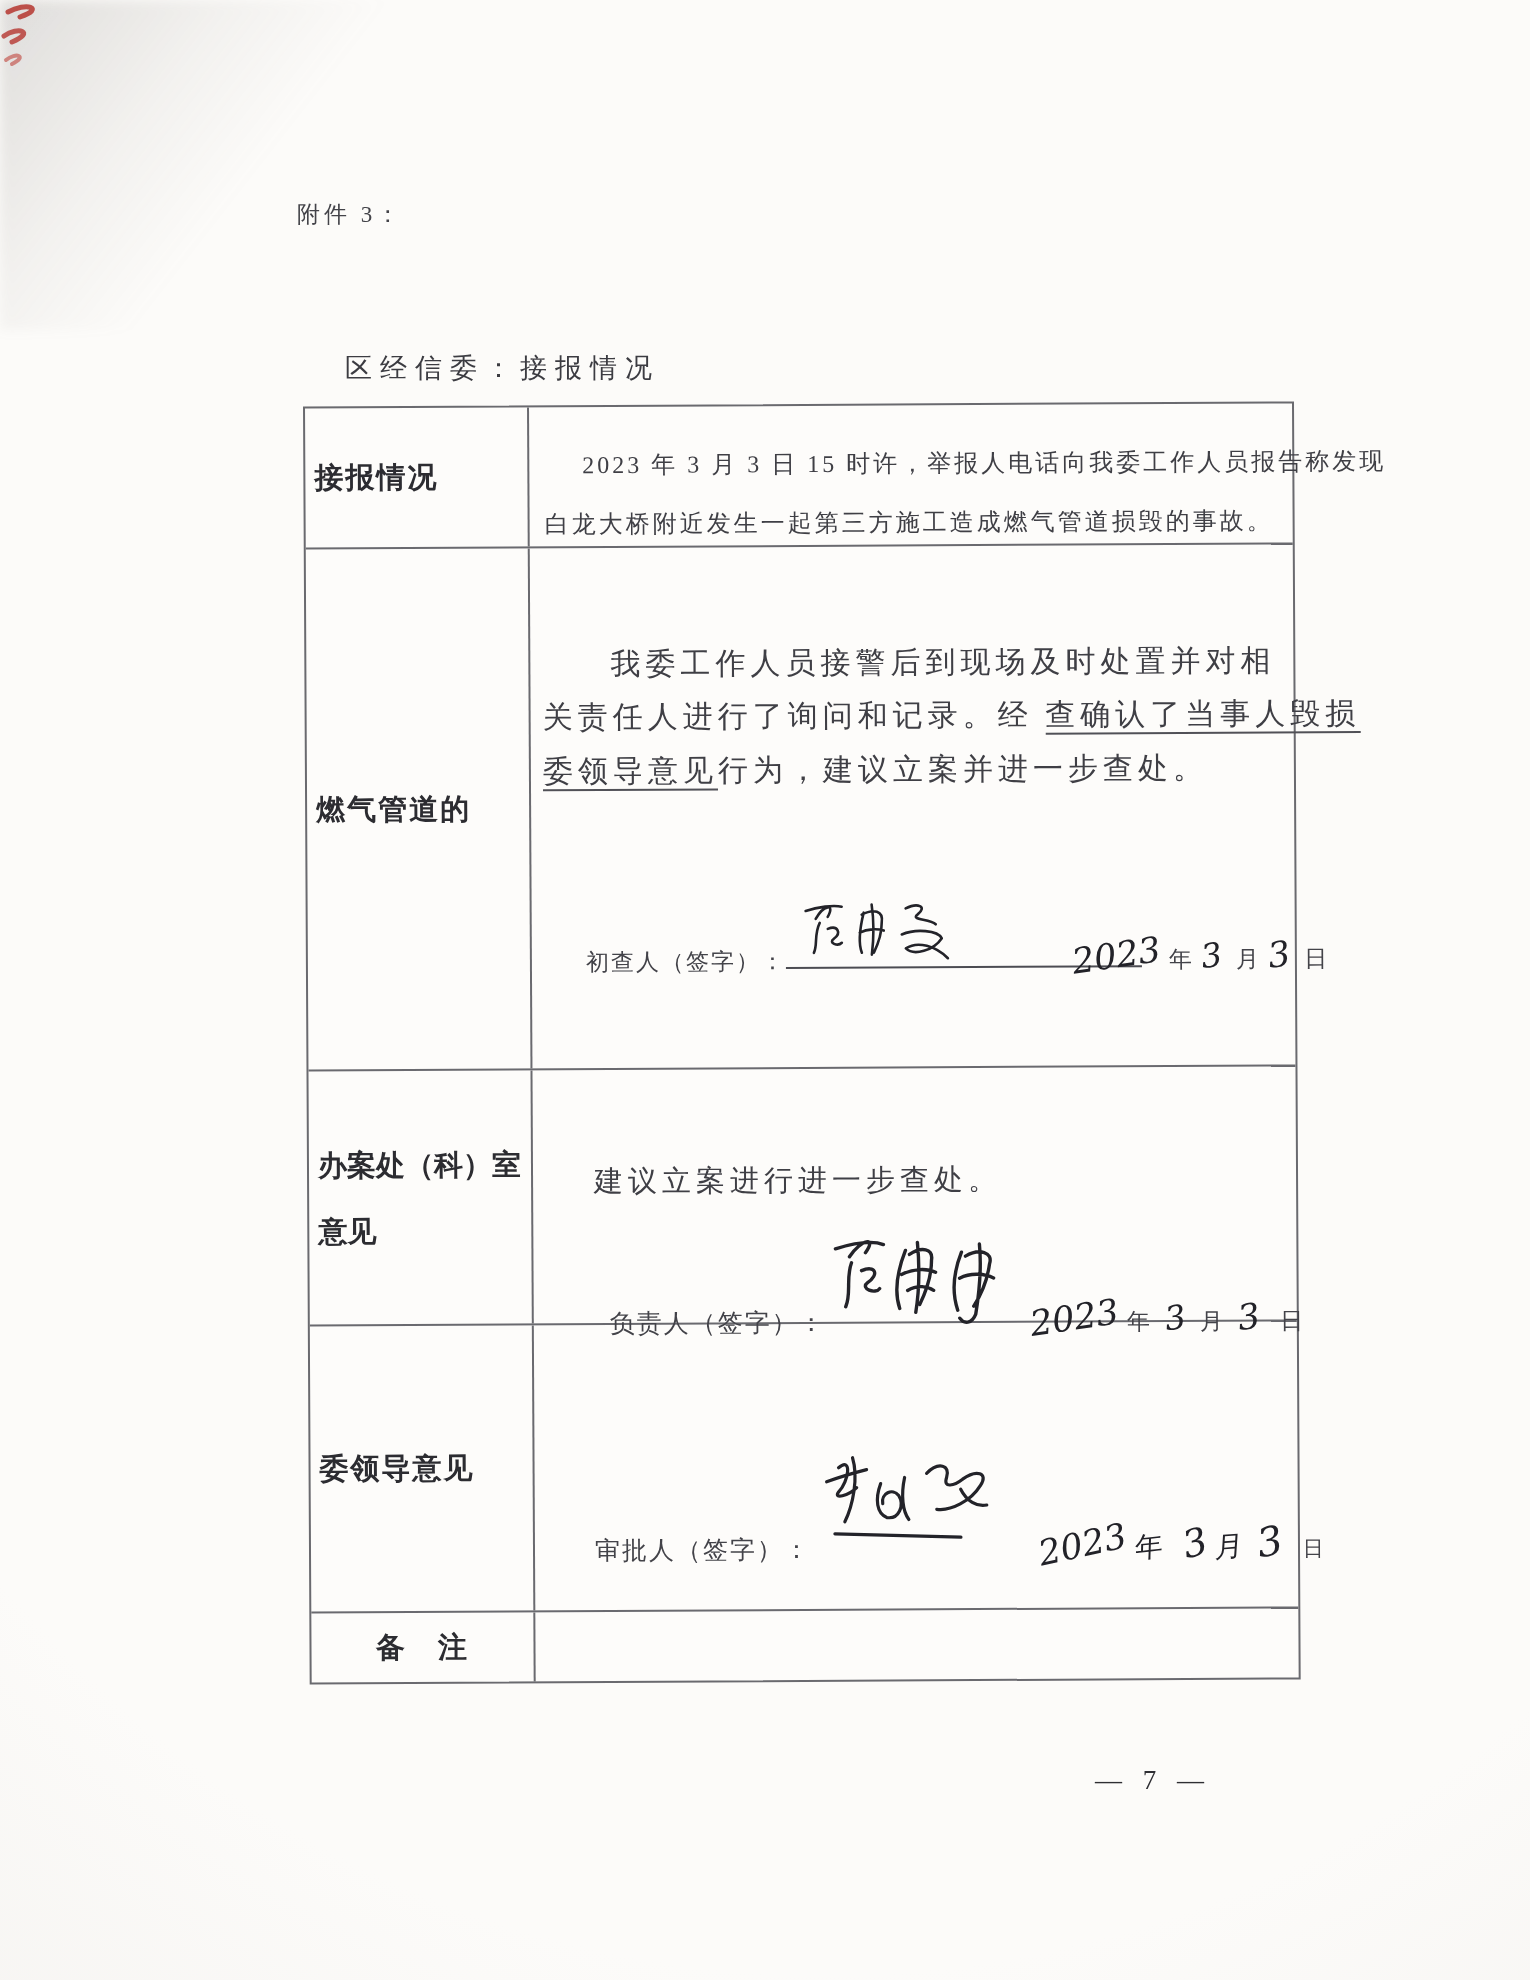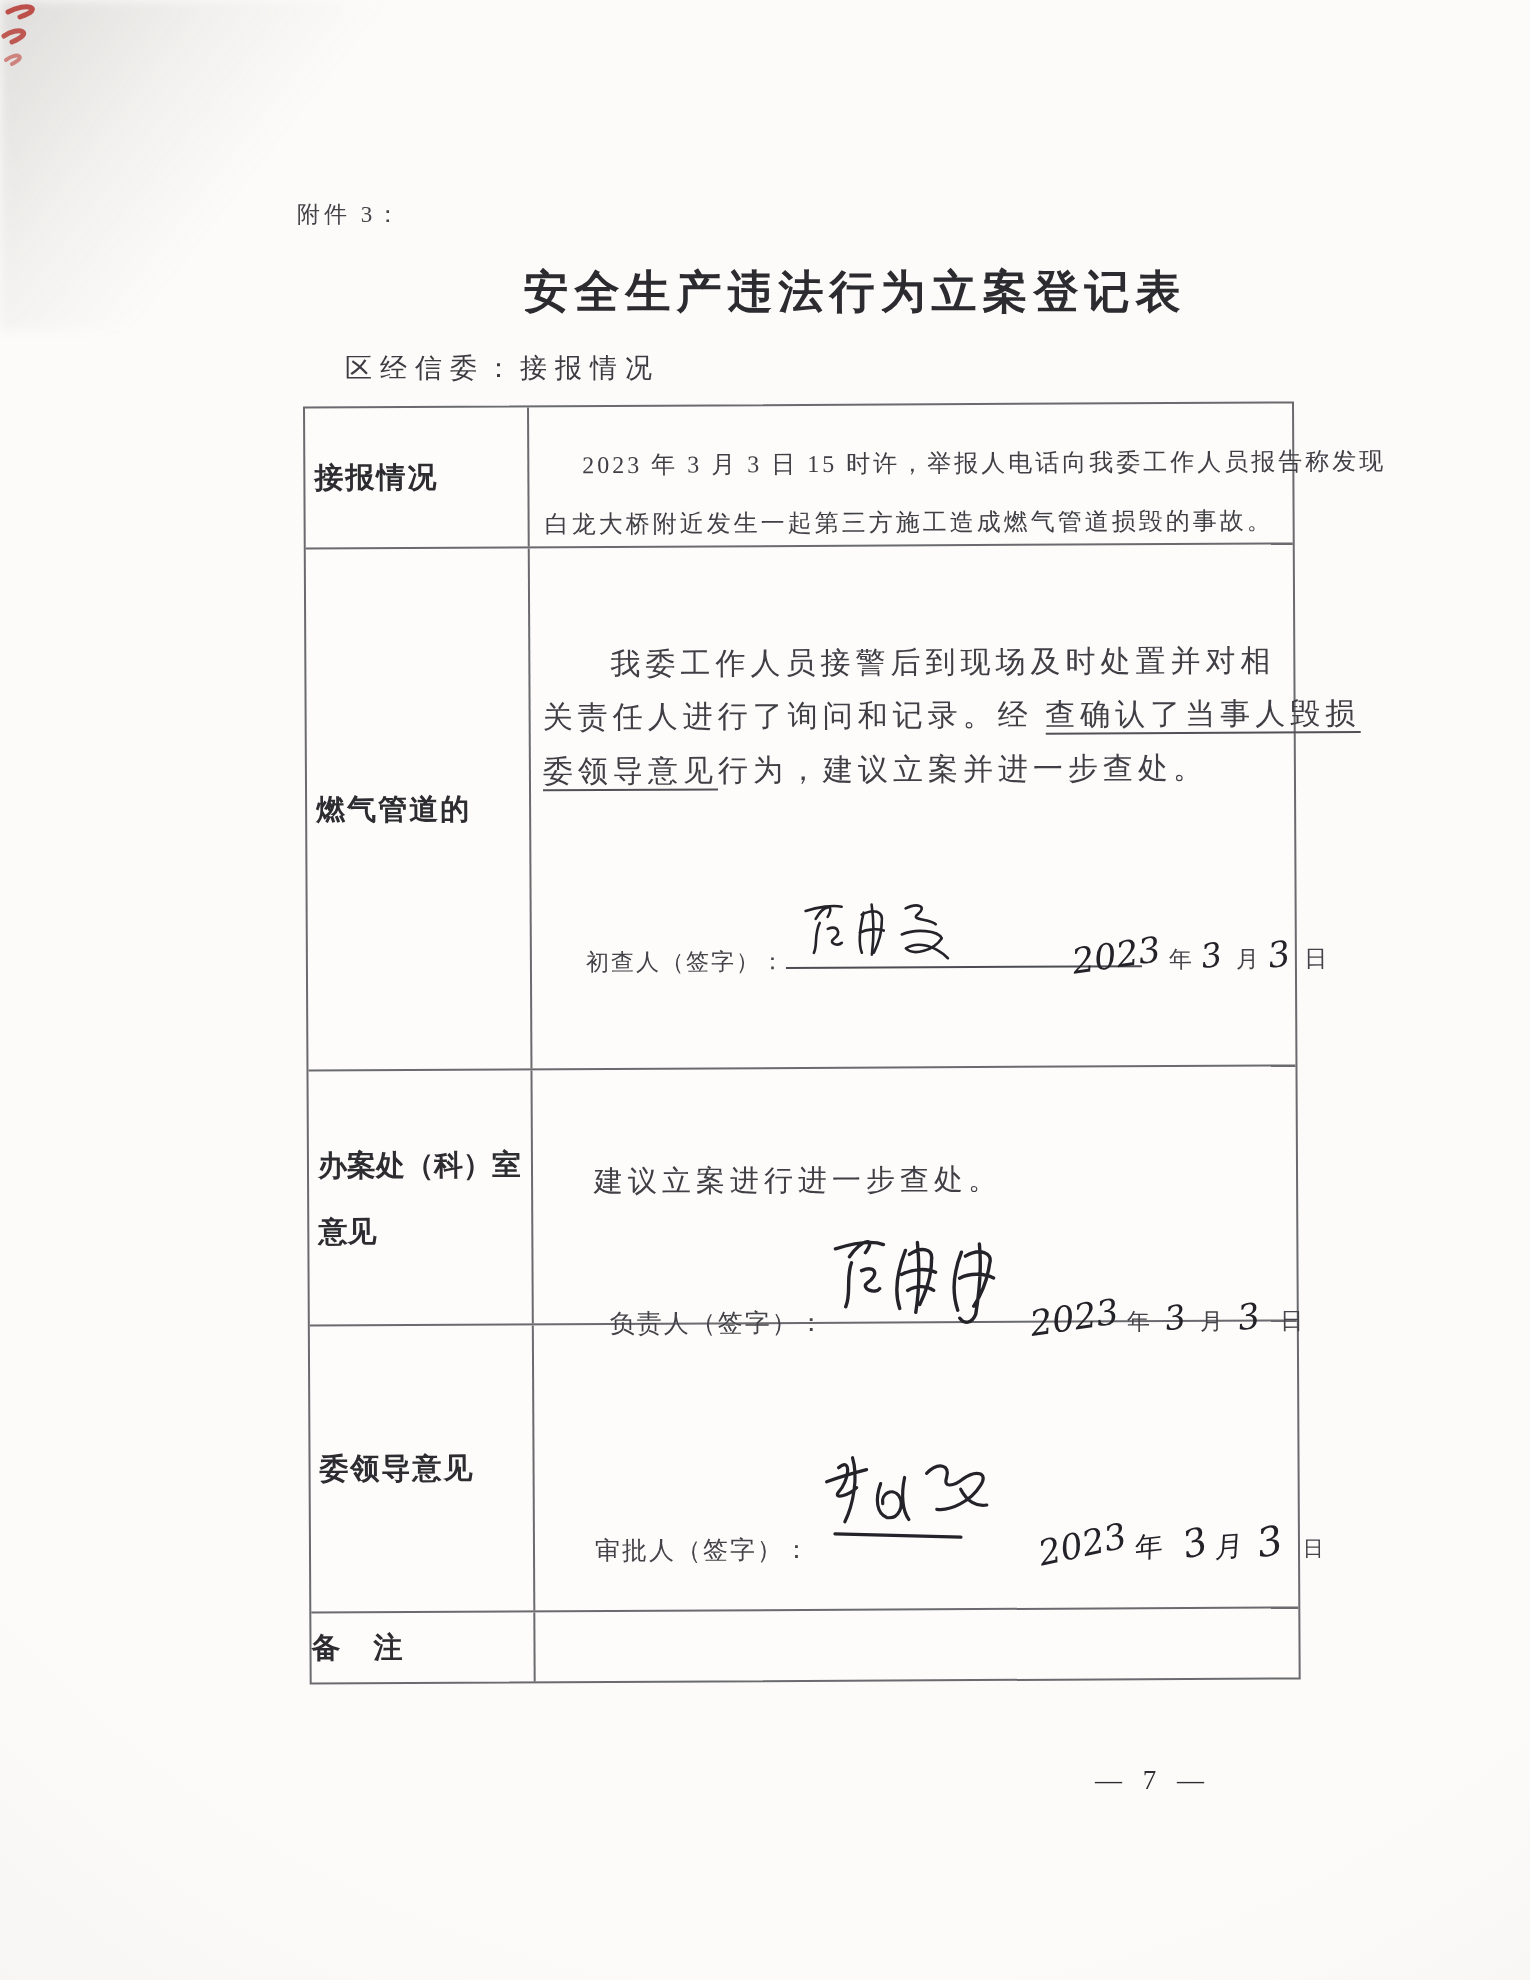--- a/index.html
+++ b/index.html
@@ -34,21 +34,21 @@
   .row:last-child{border-bottom:none;}
   .label-cell{
     width:222px;flex:0 0 222px;border-right:2px solid #6a6a6f;position:relative;
     font-family:"Liberation Sans", sans-serif;font-weight:600;color:#2c2c31;
     display:flex;flex-direction:column;justify-content:center;
   }
   .content-cell{flex:1 1 auto;position:relative;}
   .h-r1{height:139px;} .h-r2{height:520px;} .h-r3{height:253px;} .h-r4{height:285px;} .h-r5{height:69px;}
   .lbl{font-size:29px;letter-spacing:2px;padding-left:9px;line-height:1.2;}
   .lbl-2lines{line-height:66px;letter-spacing:0;}
-  .lbl-center{padding-left:0;letter-spacing:2px;}
+  .lbl-center{text-align:center;padding-left:0;letter-spacing:2px;}
   
   .r1-line1{position:absolute;left:53px;top:42px;font-size:24px;letter-spacing:3px;white-space:nowrap;}
   .r1-line2{position:absolute;left:15px;top:101px;font-size:24px;letter-spacing:3px;white-space:nowrap;}
   
   .r2-l1{position:absolute;left:80px;top:96px;font-size:30px;letter-spacing:5px;white-space:nowrap;}
   .r2-l2{position:absolute;left:12px;top:149px;font-size:30px;letter-spacing:5px;white-space:nowrap;}
   .r2-l3{position:absolute;left:12px;top:203px;font-size:30px;letter-spacing:5px;white-space:nowrap;}
   .u{border-bottom:2px solid #515157;padding-bottom:2px;}
   
   .sign-line{position:absolute;display:flex;align-items:baseline;white-space:nowrap;}
@@ -75,21 +75,20 @@
 
   <div class="corner-shadow"></div>
 
   <svg class="red-marks" width="130" height="100" viewBox="0 0 130 100">
     <path d="M8 12 C26 2 46 8 20 17" stroke="#b5362f" stroke-width="5" fill="none" stroke-linecap="round" opacity="0.85"></path>
     <path d="M4 36 C18 26 36 32 12 42" stroke="#b5362f" stroke-width="5" fill="none" stroke-linecap="round" opacity="0.8"></path>
     <path d="M6 60 C16 52 28 56 12 64" stroke="#c0443c" stroke-width="4" fill="none" stroke-linecap="round" opacity="0.6"></path>
   </svg>
 
   <div class="attachment">附件 3：</div>
-  <div class="title">安全生产违法行为立案登记表</div>
   <div class="unit-line"><span>区经信委：</span><span>接报情况</span></div>
 
   <div class="form-table">
 
     <div class="row h-r1">
       <div class="label-cell">
         <div class="lbl">接报情况</div>
       </div>
       <div class="content-cell">
         <div class="r1-line1">2023 年 3 月 3 日 15 时许，举报人电话向我委工作人员报告称发现</div>

